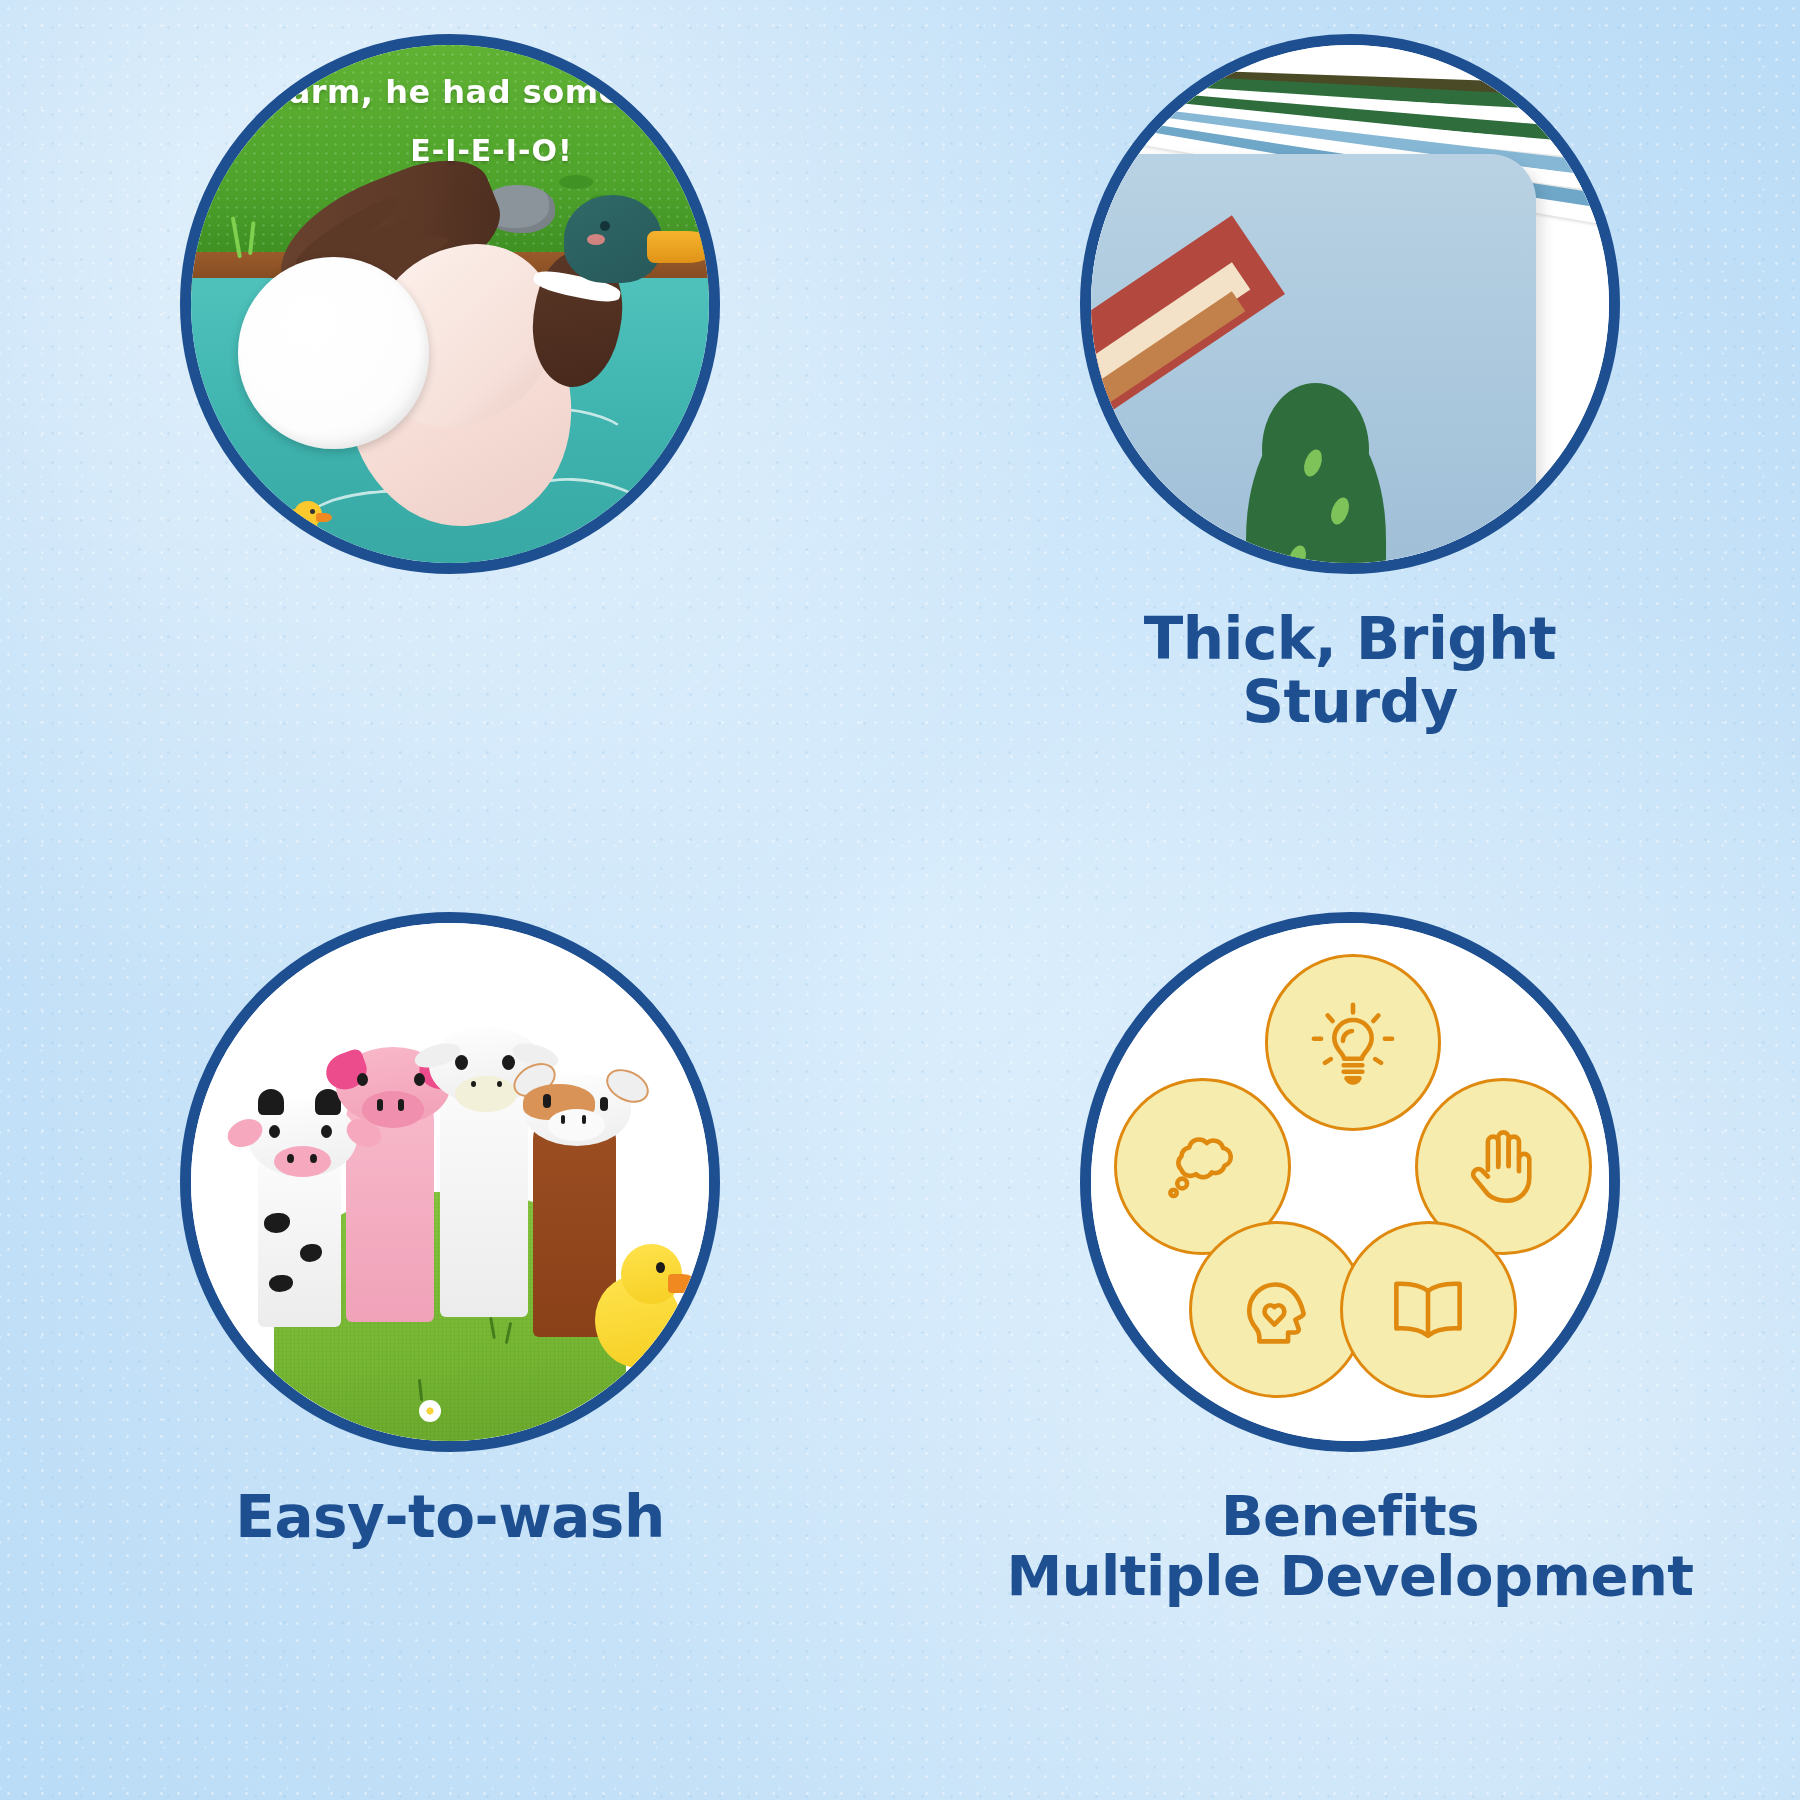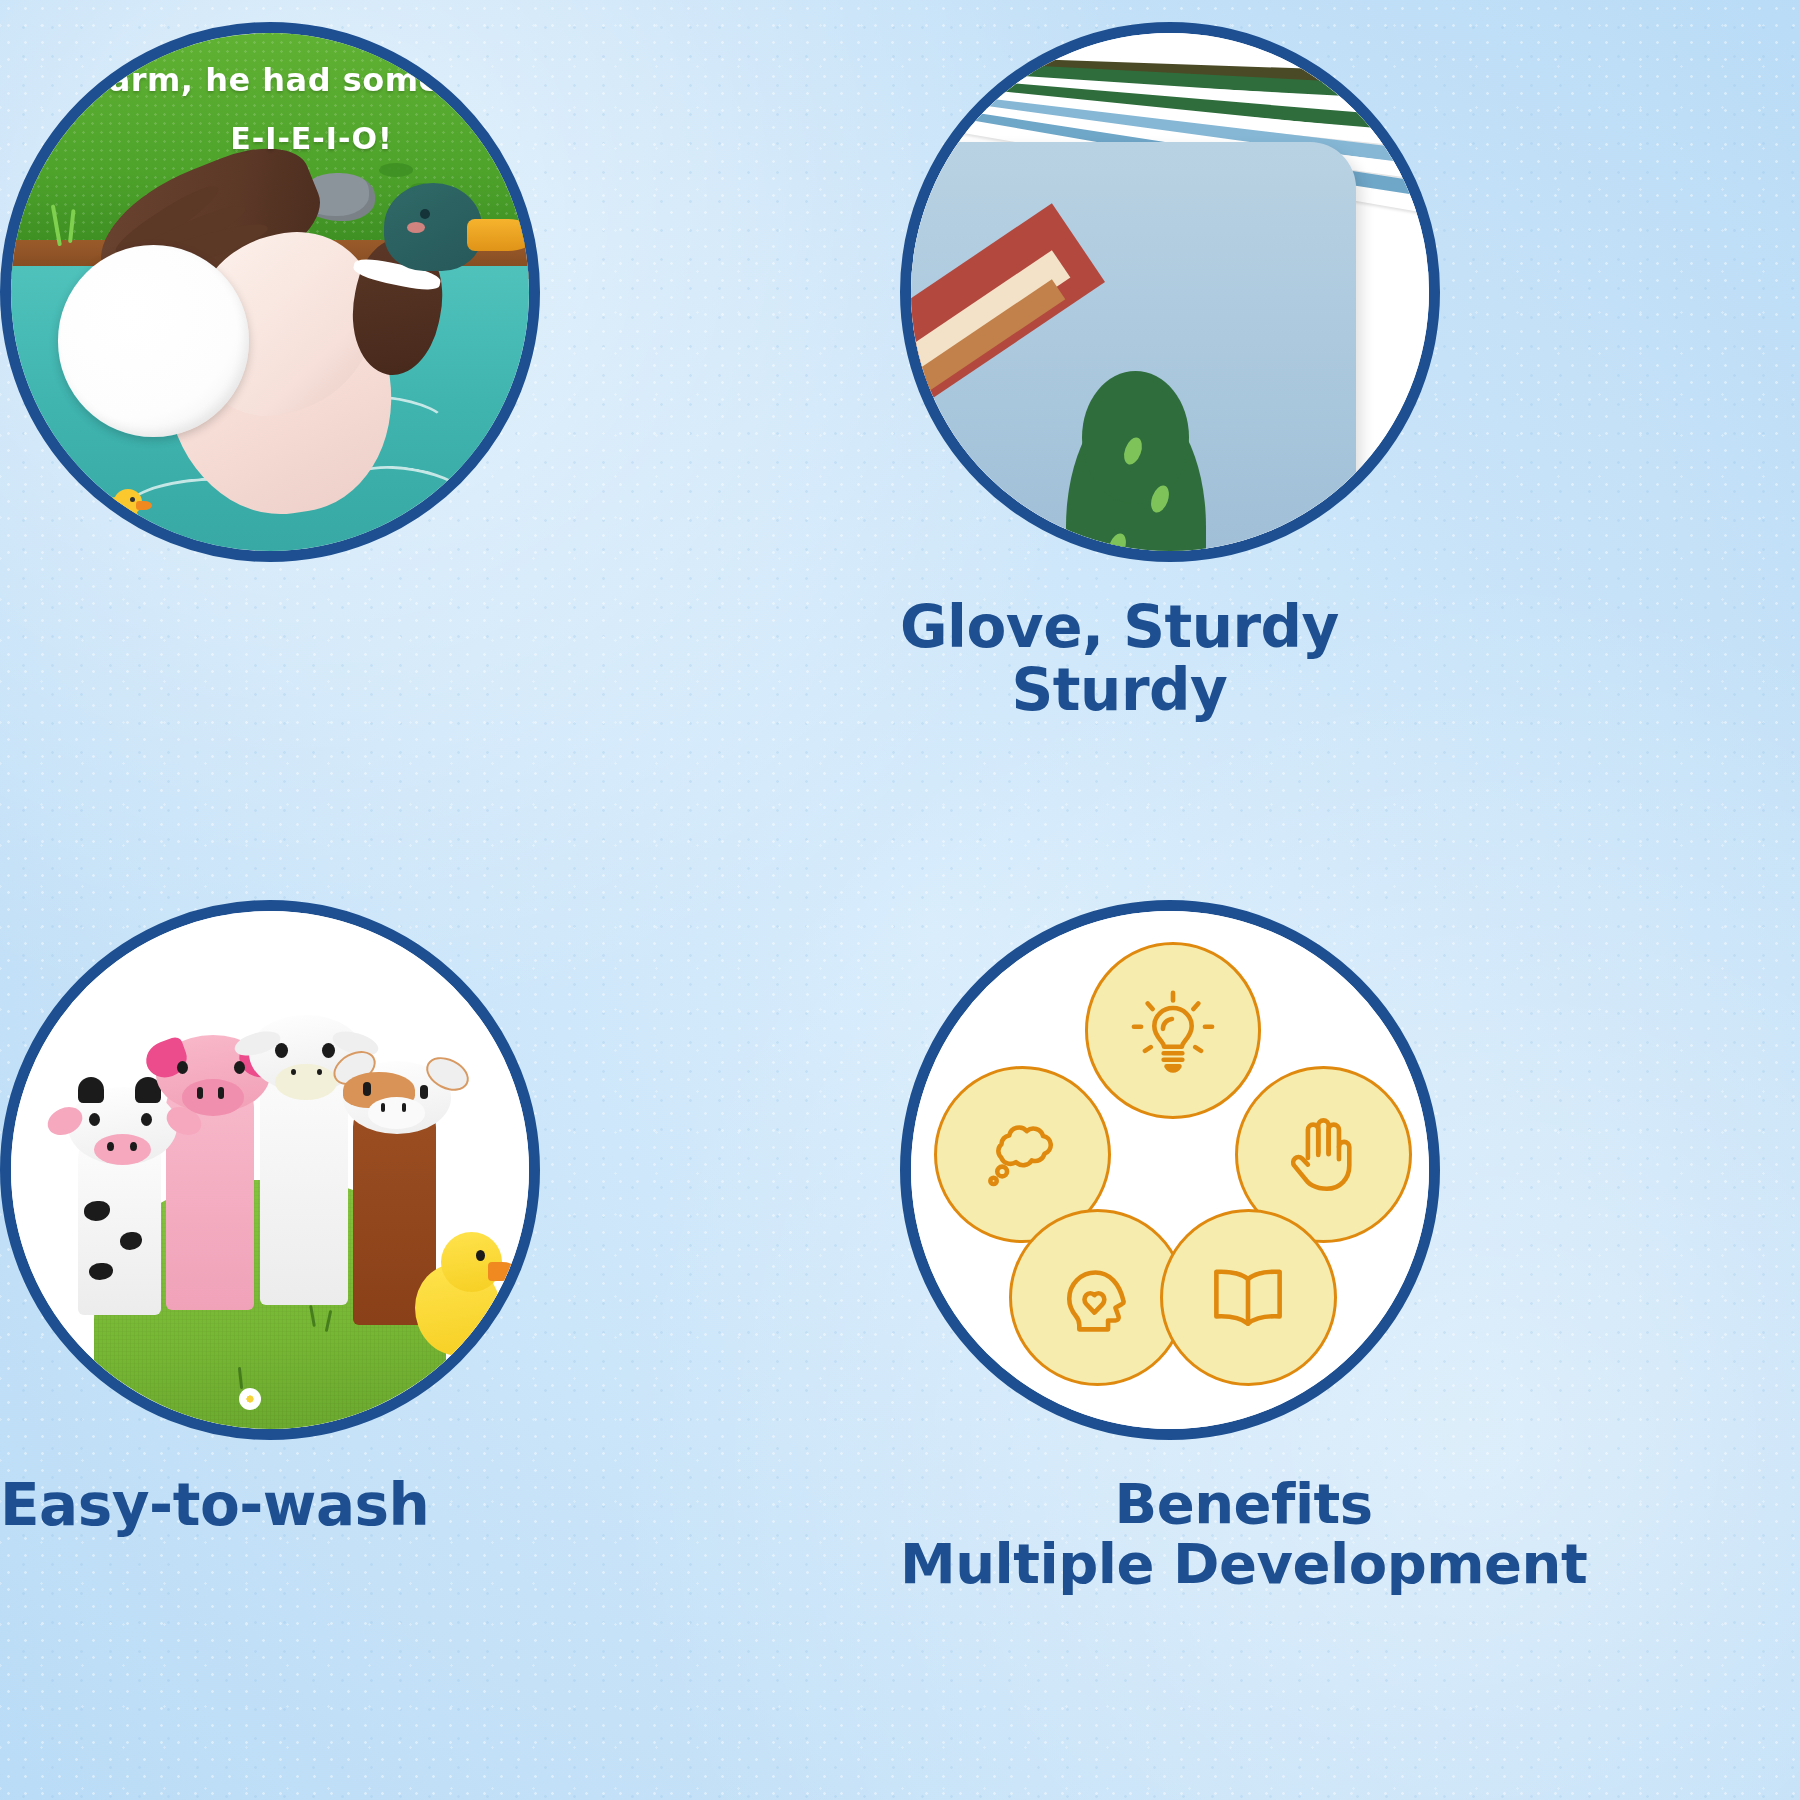--- a/index.html
+++ b/index.html
@@ -22,21 +22,21 @@
     position:absolute;inset:0;pointer-events:none;opacity:.5;
     background-image:
       radial-gradient(rgba(255,255,255,.85) 1px, transparent 1.6px),
       radial-gradient(rgba(140,190,230,.45) 1px, transparent 1.6px),
       radial-gradient(rgba(255,255,255,.6) 1px, transparent 1.4px);
     background-size:17px 17px, 29px 29px, 41px 41px;
     background-position:0 0, 9px 13px, 21px 5px;
   }
 
   .grid{position:absolute;inset:0;display:grid;grid-template-columns:1fr 1fr;grid-template-rows:1fr 1fr;}
-  .cell{position:relative;display:flex;flex-direction:column;align-items:flex-start;}
+  .cell{position:relative;display:flex;flex-direction:column;align-items:center;margin-top:12px;}
   .cell.tl{padding-top:22px;}
   .cell.tr{padding-top:22px;}
   .cell.bl{padding-top:0px;}
   .cell.br{padding-top:0px;}
 
   .circle-wrap{position:relative;width:540px;height:540px;}
   .circle{
     position:absolute;inset:0;border-radius:50%;
     border:11px solid #1d4f91;
     background:#ffffff;
@@ -287,21 +287,21 @@
               <div class="tree"></div>
               <div class="tree2"></div>
               <div class="leaf" style="left:57%;top:62%;"></div>
               <div class="leaf" style="left:62%;top:72%;"></div>
               <div class="leaf" style="left:54%;top:82%;"></div>
             </div>
           </div>
         </div>
       </div>
       <div class="caption">
-        <div>Glove, Sturdy</div>
+        <div>Thick, Bright</div>
         <div>Sturdy</div>
       </div>
     </div>
 
     <div class="cell bl">
       <div class="circle-wrap">
         <div class="circle nohide">
           <div class="glove-clip">
             <div class="glove-scene">
               <div class="palm"></div>

